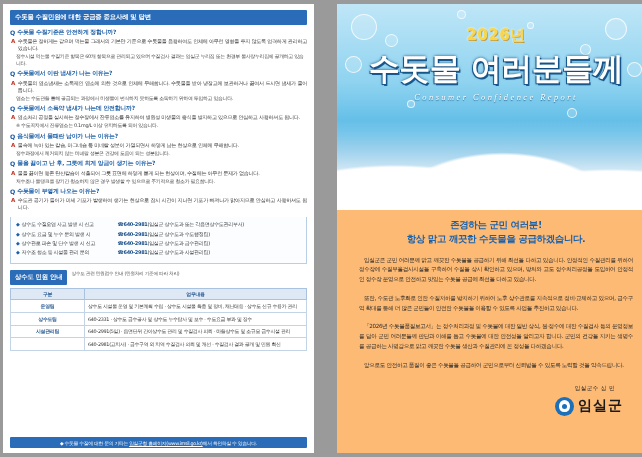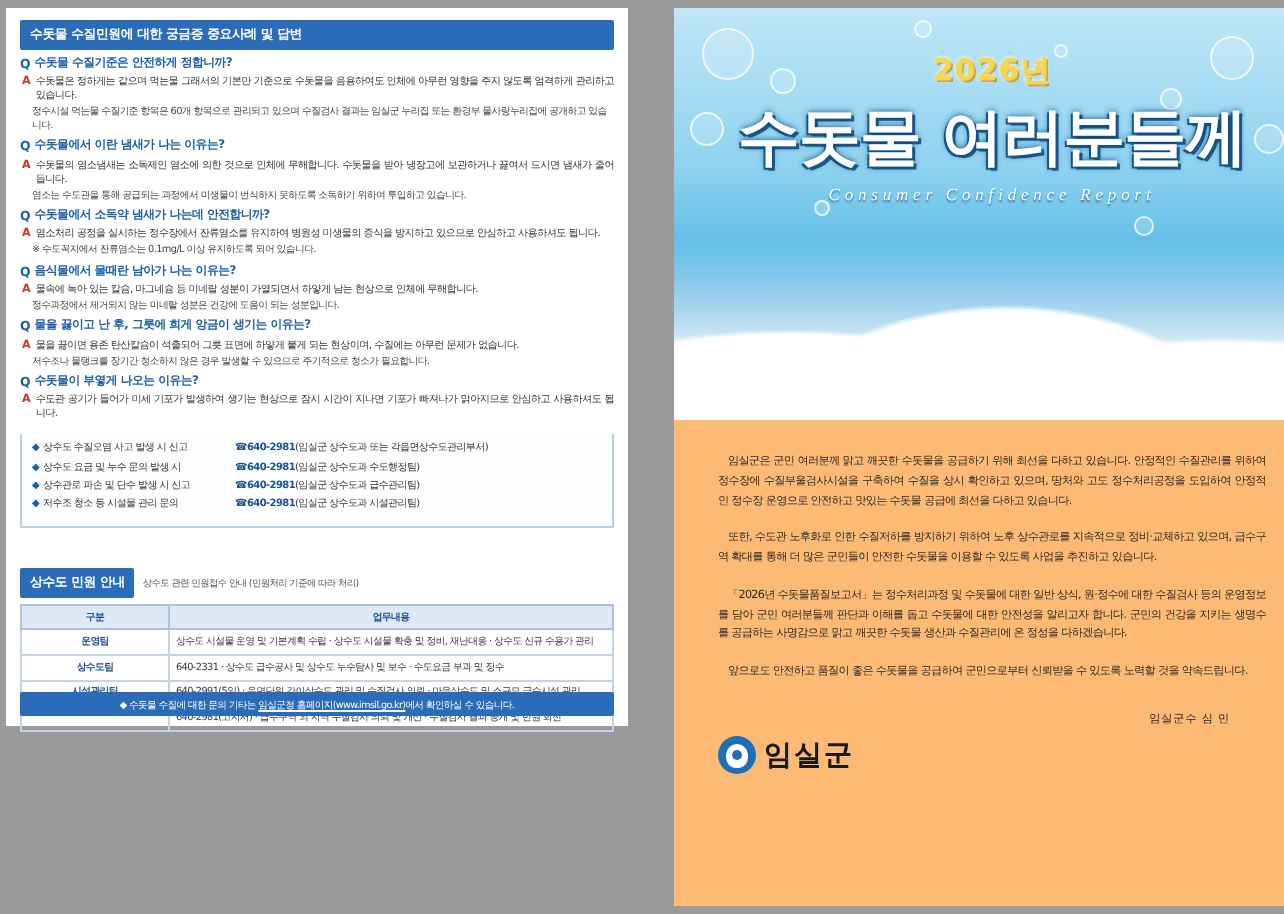--- a/index.html
+++ b/index.html
@@ -11,21 +11,21 @@
     overflow: hidden;
   }
   .page {
     position: relative;
     width: 642px; height: 457px;
     background: #9a9a9a;
   }
   
   .left {
     position: absolute; left: 3px; top: 4px;
-    width: 311px; height: 359px;
+    width: 311px; height: 449px;
     background: #ffffff;
     padding: 6px 7px 4px 7px;
   }
   .sec-title {
     background: #2b6cb8;
     color: #fff;
     font-size: 6.4px;
     font-weight: bold;
     padding: 3px 5px;
     letter-spacing: -0.2px;
@@ -72,22 +72,22 @@
     display: flex; align-items: flex-start;
     font-size: 5px; color: #333; line-height: 1.45;
     letter-spacing: -0.3px; margin-bottom: 2px;
   }
   .c-bullet { color:#1c5fa8; font-weight:bold; margin-right:2px; }
   .c-label { min-width: 96px; }
   .c-tel { color: #1b4f8a; font-weight: bold; }
   .c-rest { color:#333; }
   
   .tbl-title {
-    margin-top: 20px;
-    display:flex; align-items:center;
+    margin-top: 6px;
+    display:flex; 
   }
   .tbl-title .sec-title { flex: 0 0 auto; }
   .tbl-note {
     font-size: 4.7px; color:#555; margin-left: 4px; letter-spacing:-0.3px;
   }
   table.info {
     width: 100%; border-collapse: collapse; margin-top: 3px;
     font-size: 4.9px;
   }
   table.info th {
@@ -178,21 +178,21 @@
     font-size: 5.6px; color: #2a2a2a; line-height: 1.75;
     letter-spacing: -0.35px; text-align: justify; text-indent: 5px;
   }
   .sign {
     margin-top: 14px; text-align: right;
     font-size: 5.6px; color:#222; letter-spacing: 0.4px;
     padding-right: 18px;
   }
   .logo-row {
     margin-top: 4px; display:flex; align-items:center;
-    padding-right: 10px;
+    justify-content: flex-end; padding-right: 10px;
   }
   .logo-mark {
     width: 19px; height: 19px; border-radius: 50%;
     background: #1d6fb8;
     position: relative; margin-right: 4px;
   }
   .logo-mark:before{
     content:""; position:absolute; left:4px; top:3.5px;
     width:11px; height:12px; border-radius:50% 50% 45% 45%;
     background:#fff;
@@ -372,20 +372,24 @@
         <span style="left:230px; top:104px; width:10px; height:10px;"></span>
       </div>
 
       <div class="year">2026년</div>
       <div class="main-title">수돗물 여러분들께</div>
       <div class="sub-title">Consumer Confidence Report</div>
       <div class="splash"></div>
     </div>
 
     <div class="body-right">
+      <div class="greet-title">
+        <span class="l1">존경하는 군민 여러분!</span>
+        <span class="l2">항상 맑고 깨끗한 수돗물을 공급하겠습니다.</span>
+      </div>
 
       <div class="para">임실군은 군민 여러분께 맑고 깨끗한 수돗물을 공급하기 위해 최선을 다하고 있습니다. 안정적인 수질관리를 위하여 정수장에 수질부울검사시설을 구축하여 수질을 상시 확인하고 있으며, 땅처와 고도 정수처리공정을 도입하여 안정적인 정수장 운영으로 안전하고 맛있는 수돗물 공급에 최선을 다하고 있습니다.</div>
       <div class="para">또한, 수도관 노후화로 인한 수질저하를 방지하기 위하여 노후 상수관로를 지속적으로 정비·교체하고 있으며, 급수구역 확대를 통해 더 많은 군민들이 안전한 수돗물을 이용할 수 있도록 사업을 추진하고 있습니다.</div>
       <div class="para">「2026년 수돗물품질보고서」는 정수처리과정 및 수돗물에 대한 일반 상식, 원·정수에 대한 수질검사 등의 운영정보를 담아 군민 여러분들께 판단과 이해를 돕고 수돗물에 대한 안전성을 알리고자 합니다. 군민의 건강을 지키는 생명수를 공급하는 사명감으로 맑고 깨끗한 수돗물 생산과 수질관리에 온 정성을 다하겠습니다.</div>
       <div class="para">앞으로도 안전하고 품질이 좋은 수돗물을 공급하여 군민으로부터 신뢰받을 수 있도록 노력할 것을 약속드립니다.</div>
 
       <div class="sign">임실군수  심  민</div>
 
       <div class="logo-row">
         <span class="logo-mark"></span>

